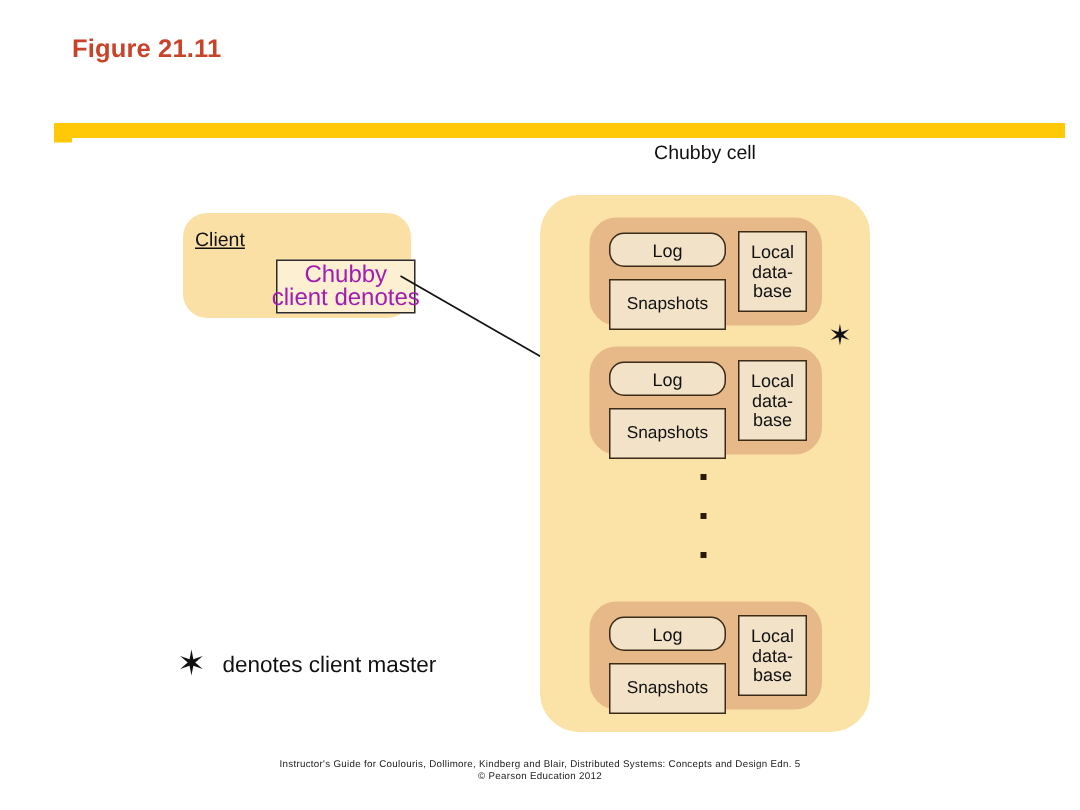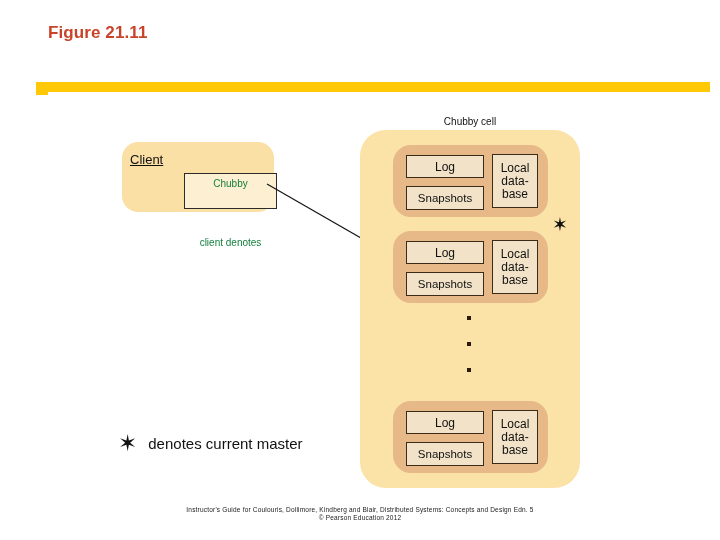--- a/index.html
+++ b/index.html
@@ -88,44 +88,43 @@
     background: #FDF0D2;
     border: 1px solid #2b2b2b;
     box-sizing: border-box;
     display: flex;
     flex-direction: column;
     align-items: center;
     justify-content: center;
     line-height: 15px;
   }
   #client-library-box span {
-    font-size: 10px;
-    color: #15803d;
+    font-size: 16px;
+    color: #a21caf;
     white-space: nowrap;
-    margin-top: 44px;
   }
 
   
   #arrow-svg {
     position: absolute;
     left: 0;
     top: 0;
     width: 720px;
     height: 410px;
     pointer-events: none;
   }
 
   
   #cell-title {
     position: absolute;
     left: 360px;
-    top: 24px;
+    top: 2px;
     width: 220px;
     text-align: center;
-    font-size: 10px;
+    font-size: 13px;
     color: #111111;
     font-family: "Liberation Sans", sans-serif;
   }
   #cell-box {
     position: absolute;
     left: 360px;
     top: 38px;
     width: 220px;
     height: 358px;
     background: #FBE3A8;
@@ -158,24 +157,25 @@
     align-items: center;
     justify-content: center;
     font-size: 12px;
     color: #111111;
     white-space: nowrap;
   }
   .log-box {
     width: 78px;
     height: 23px;
     margin-bottom: 8px;
+    border-radius: 10px;
   }
   .snap-box {
     width: 78px;
-    height: 24px;
+    height: 34px;
     font-size: 11.5px;
   }
   .db-box {
     position: absolute;
     left: 99px;
     top: 9px;
     width: 46px;
     height: 54px;
     background: #F2E3C8;
     border: 1px solid #3a2a18;
@@ -325,21 +325,21 @@
         <span>Local</span>
         <span>data-</span>
         <span>base</span>
       </div>
     </div>
 
   </div>
 
   <div id="legend">
     <span id="legend-star">✶</span>
-    <span id="legend-text">denotes current master</span>
+    <span id="legend-text">denotes client master</span>
   </div>
 
 </div>
 
 <div id="footer">
   <div class="fline">Instructor's Guide for  Coulouris, Dollimore, Kindberg and Blair,  Distributed Systems:  Concepts and Design  Edn. 5</div>
   <div class="fline">© Pearson Education 2012</div>
 </div>
 
 </body></html>

